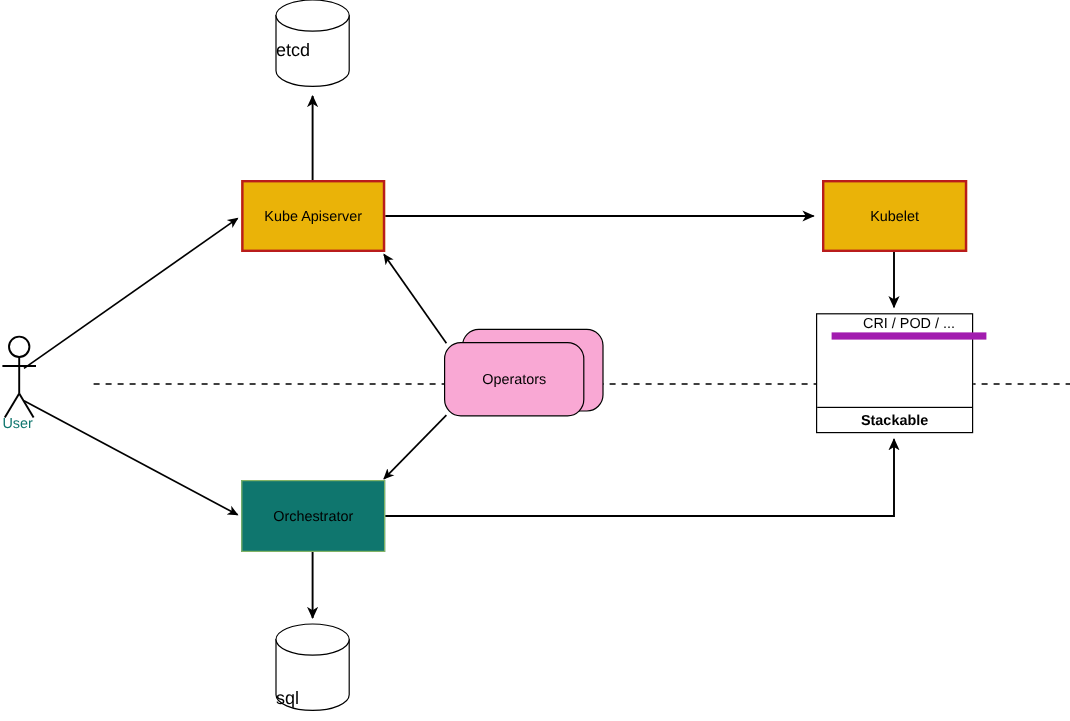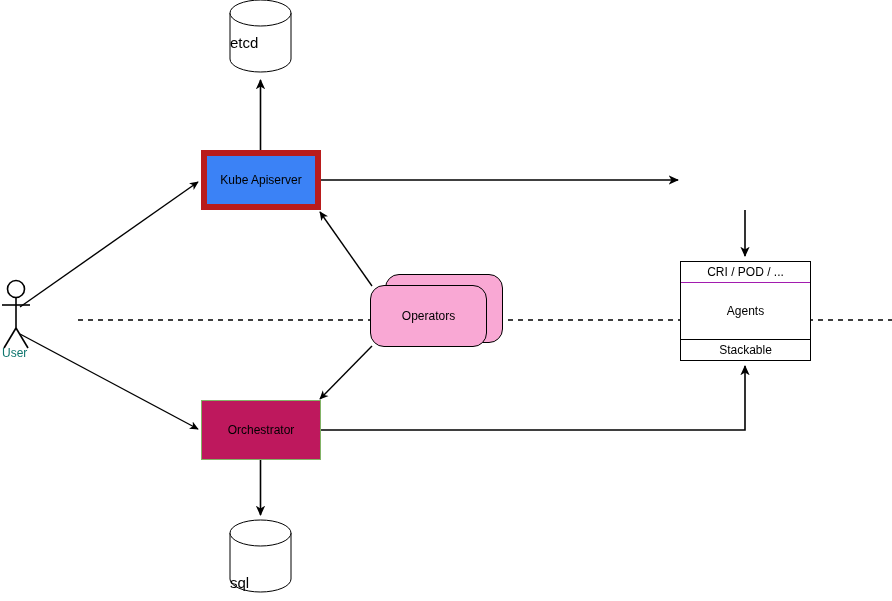--- a/index.html
+++ b/index.html
@@ -29,26 +29,26 @@
     box-sizing: border-box;
     display: flex;
     align-items: center;
     justify-content: center;
     font-size: 12px;
     color: #000000;
     text-align: center;
     line-height: 1.2;
   }
   .box-red {
-    background: #3b82f6;
-    border: 6px solid #b91c1c;
+    background: #eab308;
+    border: 2px solid #b91c1c;
     align-items: center;
   }
   .box-green {
-    background: #be185d;
+    background: #0f766e;
     border: 1px solid #82b366;
   }
   .card {
     background: #f9a8d4;
     border: 1px solid #000000;
     border-radius: 14px;
   }
   .label-free {
     position: absolute;
     font-size: 12px;
@@ -123,38 +123,38 @@
   </div>
 
   <div class="label-free" style="left:2px; top:346px;">
     <span>User</span>
   </div>
 
   <div class="node box-red" style="left:201px; top:150px; width:120px; height:60px;">
     <span>Kube Apiserver</span>
   </div>
 
+  <div class="node box-red" style="left:685px; top:150px; width:121px; height:60px;">
+    <span>Kubelet</span>
+  </div>
 
   <div class="node box-green" style="left:201px; top:400px; width:120px; height:60px;">
     <span>Orchestrator</span>
   </div>
 
   <div class="card" style="position:absolute; left:385px; top:274px; width:116px; height:67px;"></div>
   <div class="node card" style="left:370px; top:285px; width:117px; height:62px;">
     <span>Operators</span>
   </div>
 
   <div style="position:absolute; left:680px; top:261px; width:131px; height:100px;
               border:1px solid #000000; background:#ffffff; box-sizing:border-box;">
-    <div class="node" style="position:absolute; left:0; top:0; width:129px; height:21px;
-                border-bottom:1px solid #a21caf;">
+    <div class="node" style="position:absolute; left:12px; top:0; width:129px; height:21px;
+                border-bottom:6px solid #a21caf;">
       <span>CRI / POD / ...</span>
     </div>
-    <div class="node" style="position:absolute; left:0; top:21px; width:129px; height:56px;">
-      <span>Agents</span>
-    </div>
     <div class="node" style="position:absolute; left:0; top:77px; width:129px; height:21px;
-                border-top:1px solid #000000;">
+                border-top:1px solid #000000;font-weight:bold;">
       <span>Stackable</span>
     </div>
   </div>
 
 </div>
 
 </body></html>

